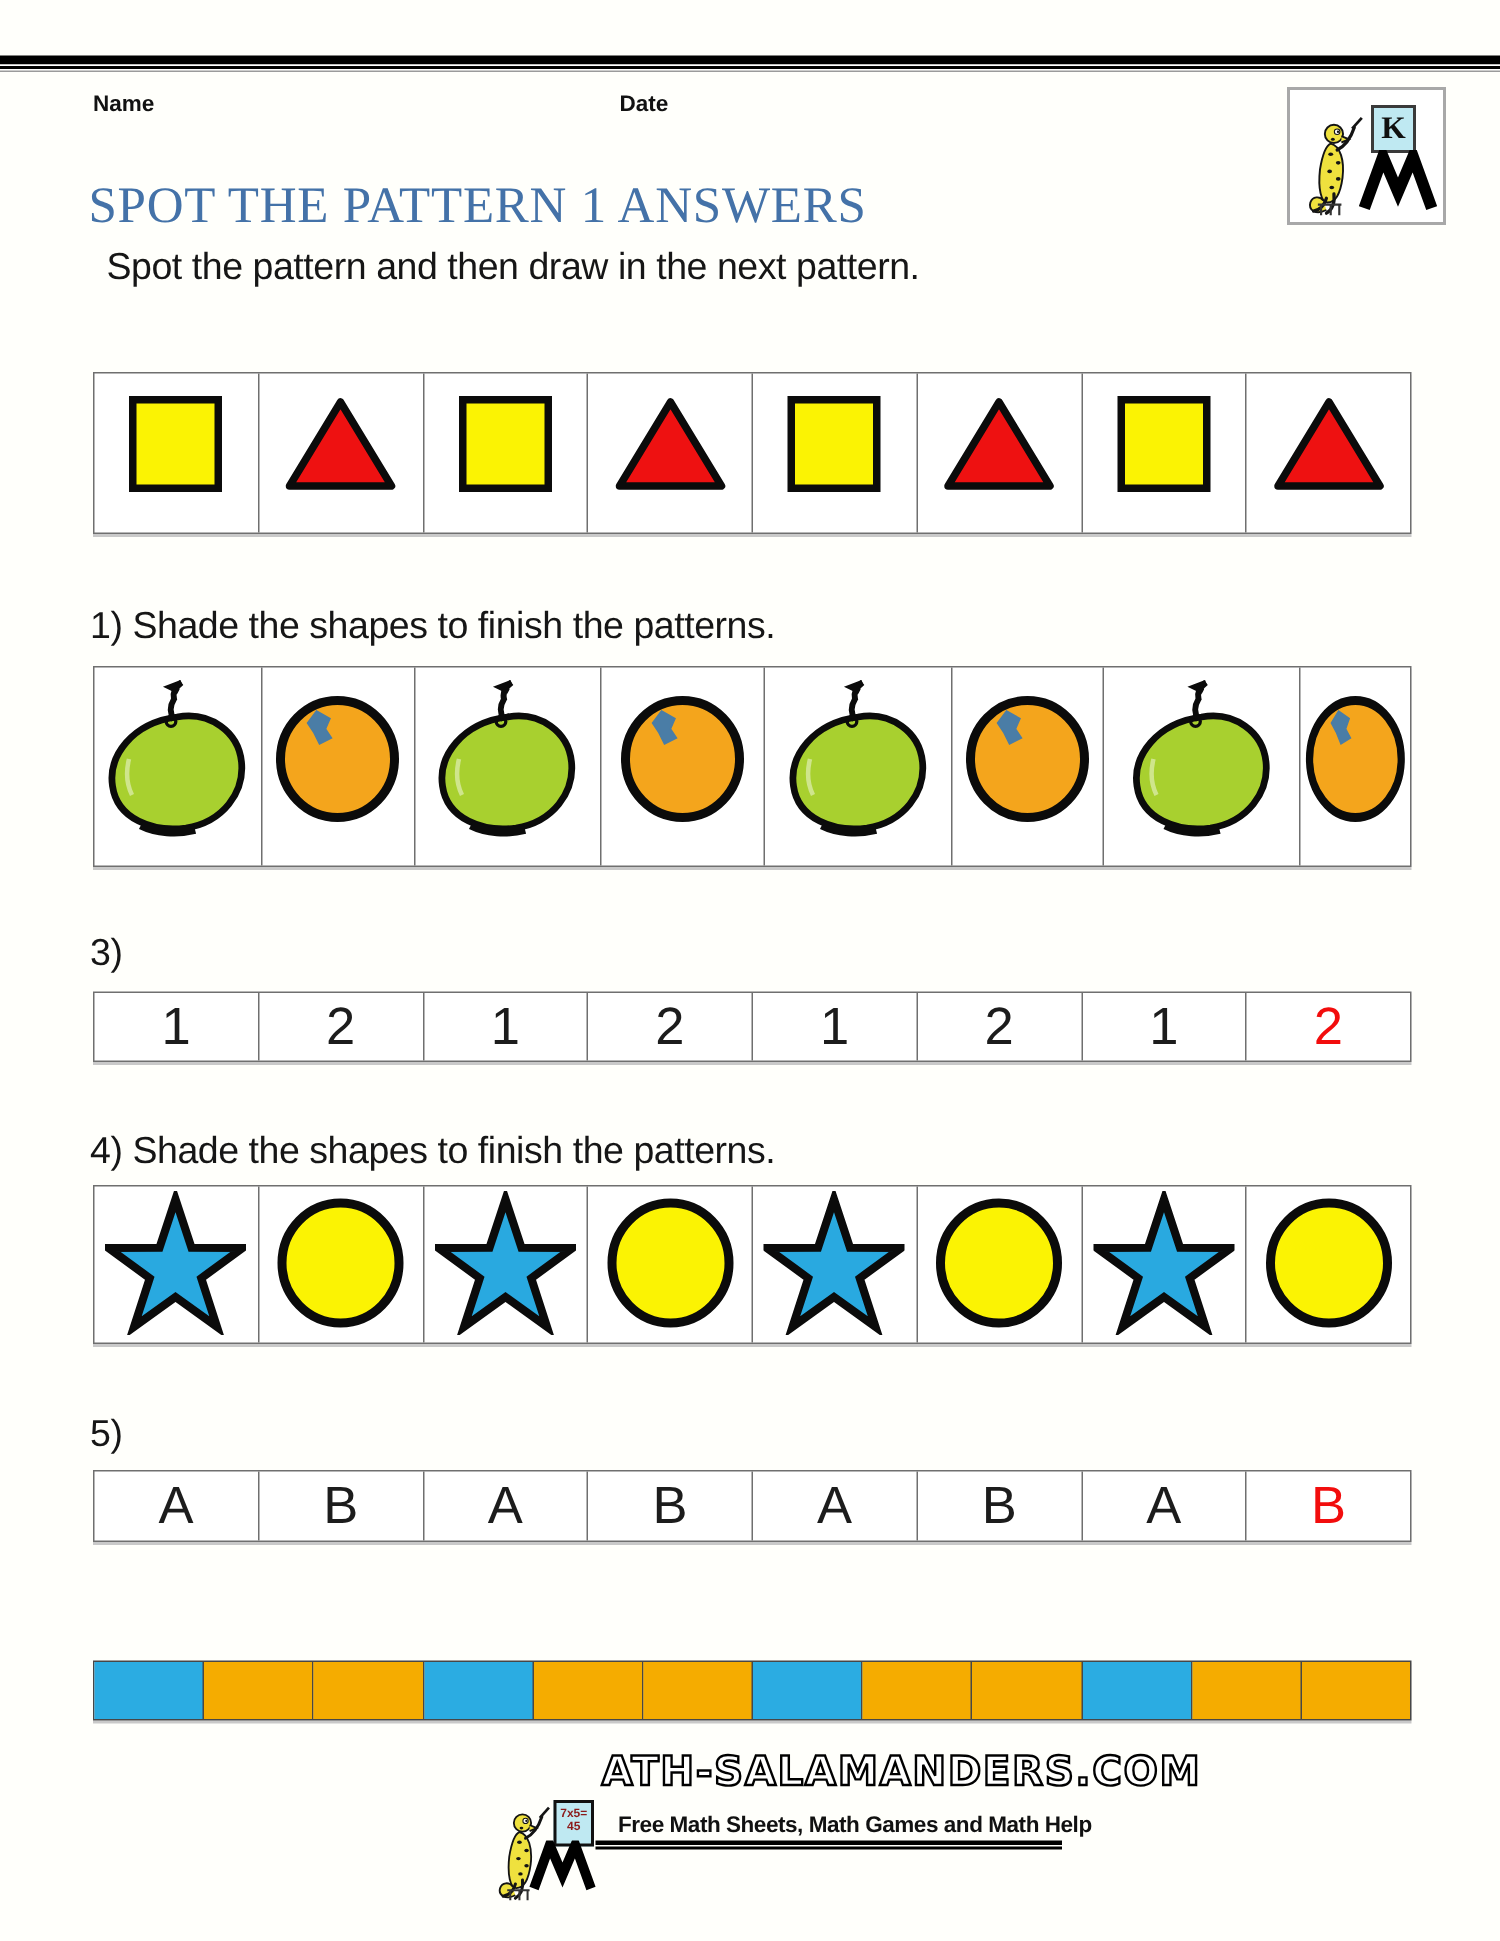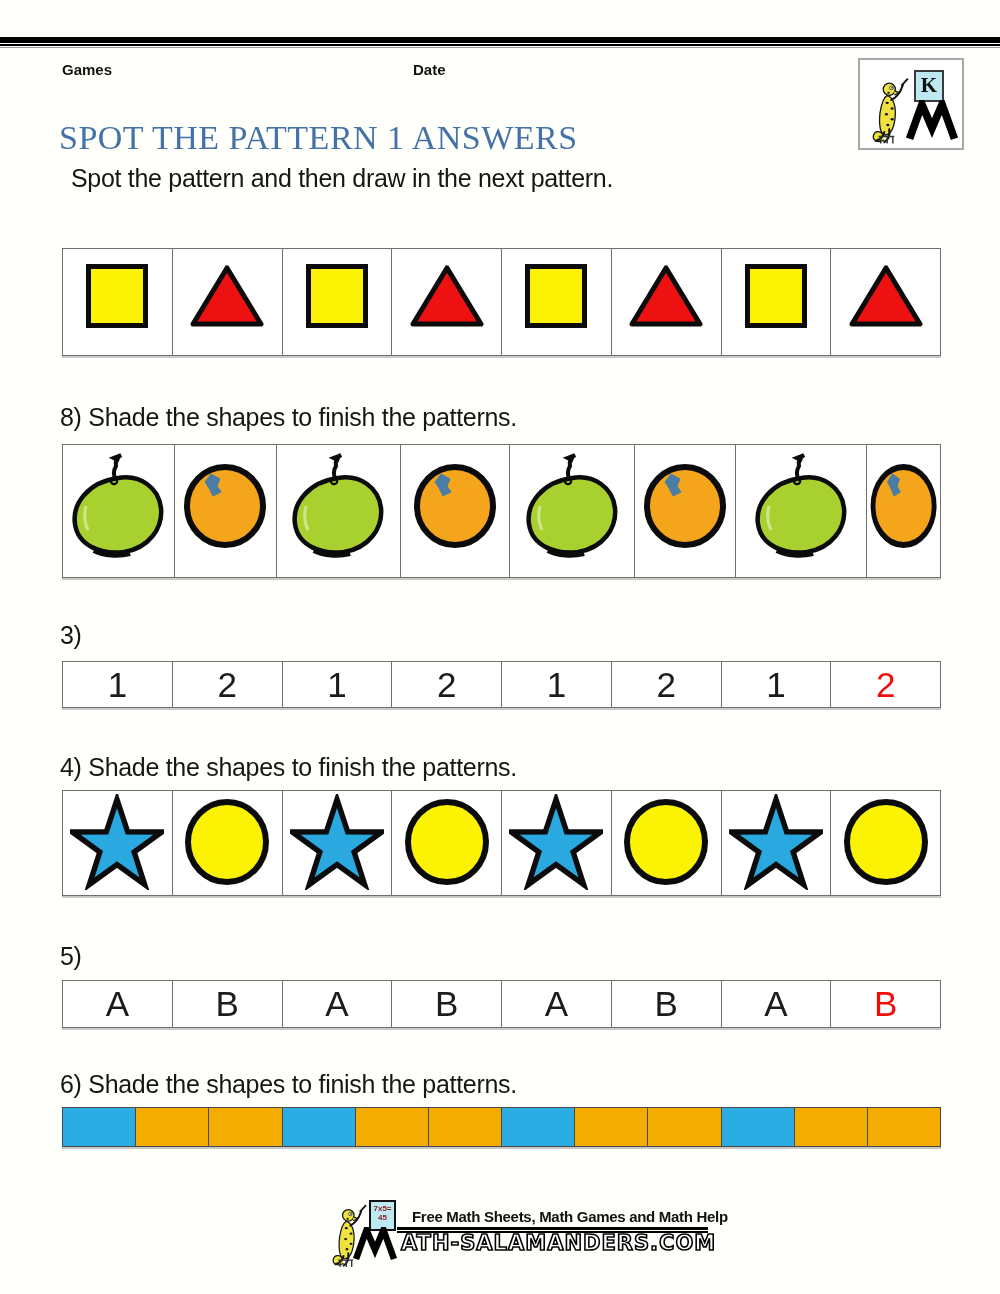--- a/index.html
+++ b/index.html
@@ -59,39 +59,39 @@
   .f-board{position:absolute;left:369px;top:1200px;width:27px;height:31px;border:2px solid #111;
            box-sizing:border-box;text-align:center;font-weight:bold;font-size:8px;line-height:1.15;
            color:#8c1a1a;padding-top:2px;}
   .f-tagline{position:absolute;left:412px;top:1208px;width:278px;text-align:center;
              font-size:15px;font-weight:bold;color:#111;letter-spacing:-.3px;white-space:nowrap;}
   .f-rule{position:absolute;left:397px;top:1227px;width:311px;}
   .f-rule .r1{height:3px;background:#000;}
   .f-rule .r2{height:1px;background:transparent;}
   .f-rule .r3{height:2px;background:#000;}
   .f-m{position:absolute;left:352px;top:1227px;}
-  .f-wordmark{position:absolute;left:401px;top:1231px;font-family:"DejaVu Sans",sans-serif;
-              font-size:21px;font-weight:bold;letter-spacing:1px;color:#fff;
+  .f-wordmark{position:absolute;left:401px;top:1166px;font-family:"DejaVu Sans",sans-serif;
+              font-size:27px;font-weight:bold;letter-spacing:1px;color:#fff;
               -webkit-text-stroke:1.6px #000;white-space:nowrap;}
   @supports not (-webkit-text-stroke: 1px #000){ .f-wordmark{color:#000;} }
 </style>
 </head>
 <body>
 
 <div class="page">
 
   <div class="topline">
     <div class="l1"></div>
       <div class="l2"></div>
       <div class="l3"></div>
       <div class="l4"></div>
       <div class="l5"></div>
   </div>
 
-  <div class="fieldlabel" id="name-label">Games</div>
+  <div class="fieldlabel" id="name-label">Name</div>
   <div class="fieldlabel" id="date-label">Date</div>
 
   <div class="corner-logo">
     <span class="corner-sal" id="corner-sal"><svg width="40" height="72" viewBox="0 0 56 96">
     <g stroke="#141414" stroke-width="1.8" fill="#efe13e">
       <path d="M20 90 C10 95 3 90 5 83 C7 77 14 77 17 81"></path>
       <path d="M24 28 C33 30 37 44 35 60 C33 75 28 83 21 83 C15 83 12 70 14 52 C16 40 19 30 24 28 Z"></path>
       <circle cx="27" cy="19" r="8.5"></circle>
       <path d="M34 21 l7 3 -7 3"></path>
     </g>
@@ -158,21 +158,21 @@
       <rect x="3.5" y="3.5" width="57" height="59" fill="#fbf303" stroke="#0b0b0b" stroke-width="5"></rect>
         </svg>
       </div>
       <div class="cell">
         <svg width="78" height="66" viewBox="0 0 78 66">
       <path d="M39 5 L73 61 L5 61 Z" fill="#ee1111" stroke="#0b0b0b" stroke-width="5" stroke-linejoin="round"></path>
         </svg>
       </div>
     </div>
 
-  <div class="qlabel" id="q2-label">8) Shade the shapes to finish the patterns.</div>
+  <div class="qlabel" id="q2-label">1) Shade the shapes to finish the patterns.</div>
   <div class="row" id="row2">
       <div class="cell" style="flex: 0 1 112px;">
         <svg width="100" height="106" viewBox="0 0 100 106">
       <path d="M50 26 C72 22 91 36 93 56 C95 76 81 96 56 100 C34 103 10 94 7 72 C4 52 20 30 50 26 Z" fill="#a8d02f" stroke="#0b0b0b" stroke-width="4.5" stroke-linejoin="round"></path>
       <path d="M26 98 C36 103 50 104 62 101" stroke="#0b0b0b" stroke-width="6" fill="none"></path>
       <path d="M18 54 C16 62 16 70 20 78" stroke="#ffffff" stroke-width="3" fill="none" opacity="0.45"></path>
       <path d="M53 3 C49 6 47 10 48 14 C45 19 45 23 48 28" fill="none" stroke="#0b0b0b" stroke-width="4"></path>
       <path d="M53 3 l-8 3 6 3" fill="none" stroke="#0b0b0b" stroke-width="3.5"></path>
       <circle cx="46" cy="29" r="3.2" fill="none" stroke="#0b0b0b" stroke-width="2.2"></circle>
         </svg>
@@ -294,21 +294,20 @@
       <div class="cell textcell">A</div>
       <div class="cell textcell">B</div>
       <div class="cell textcell">A</div>
       <div class="cell textcell">B</div>
       <div class="cell textcell">A</div>
       <div class="cell textcell">B</div>
       <div class="cell textcell">A</div>
       <div class="cell textcell" style="color: rgb(242, 13, 13);">B</div>
     </div>
 
-  <div class="qlabel" id="q6-label">6) Shade the shapes to finish the patterns.</div>
   <div class="row" id="row6">
       <div class="cell" style="background: rgb(43, 172, 226);"></div>
       <div class="cell" style="background: rgb(245, 172, 0);"></div>
       <div class="cell" style="background: rgb(245, 172, 0);"></div>
       <div class="cell" style="background: rgb(43, 172, 226);"></div>
       <div class="cell" style="background: rgb(245, 172, 0);"></div>
       <div class="cell" style="background: rgb(245, 172, 0);"></div>
       <div class="cell" style="background: rgb(43, 172, 226);"></div>
       <div class="cell" style="background: rgb(245, 172, 0);"></div>
       <div class="cell" style="background: rgb(245, 172, 0);"></div>

